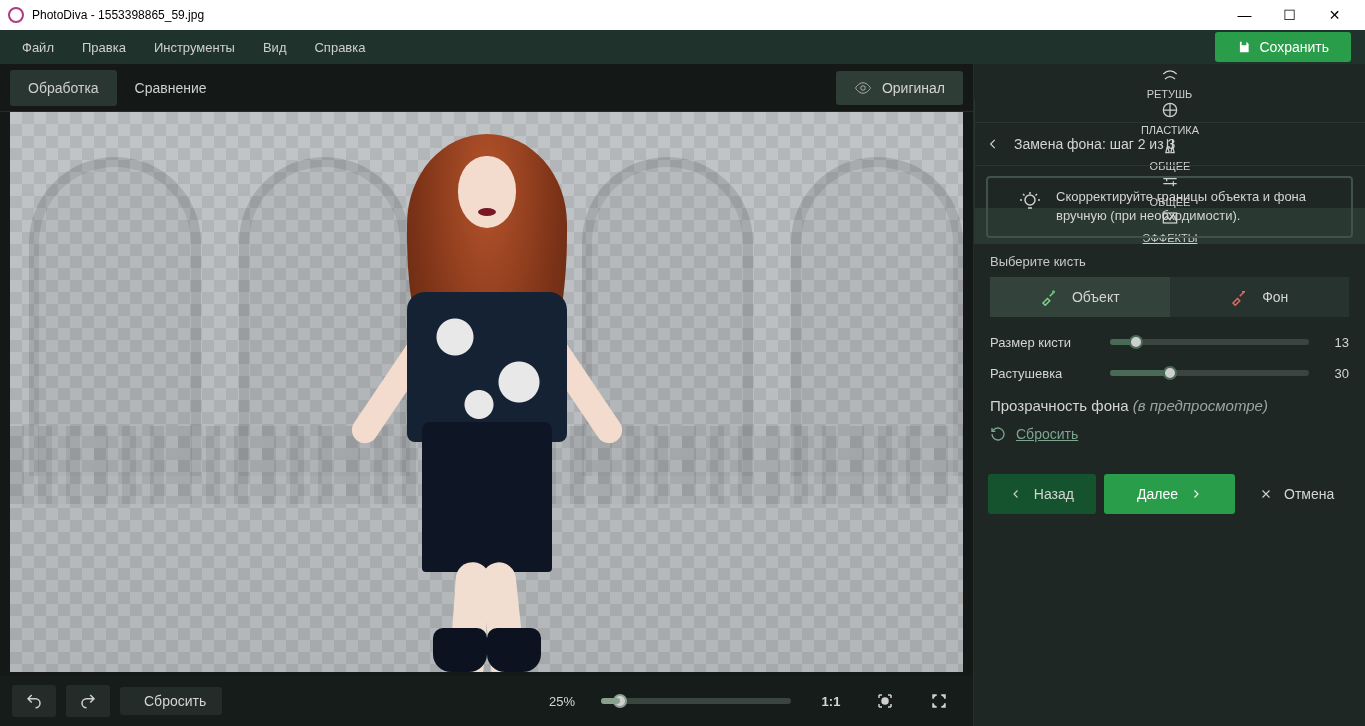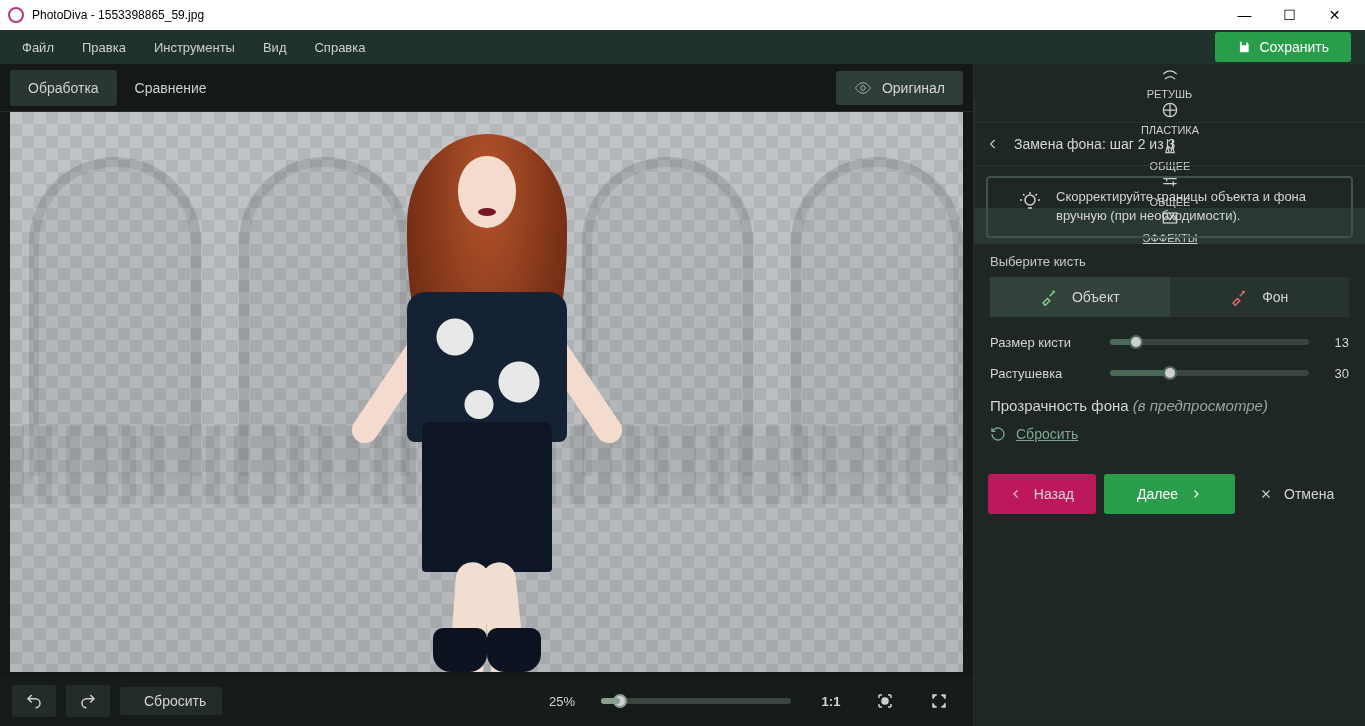--- a/index.html
+++ b/index.html
@@ -114,21 +114,21 @@
 .opacity-label .hint { color:#9aa59f; font-style:italic;}
 .opacity-row { display:flex; align-items:center; gap:10px; margin-bottom:18px;}
 .opacity-row .sl-track{flex:1;}
 .opacity-row .sl-value{width:30px;text-align:right;}
 
 .reset-link { display:flex; align-items:center; gap:10px; color:#7fa590; font-size:14px; text-decoration:underline; padding:4px 0;}
 .reset-link svg{width:16px;height:16px;stroke:#7fa590;fill:none;stroke-width:2;}
 
 .nav-buttons { display:flex; gap:8px; padding:12px 14px; margin-top:10px;}
 .nav-btn { height:40px; display:flex; align-items:center; justify-content:center; gap:12px; border-radius:3px; font-size:14px; flex:1;}
-.nav-btn.back { background:#be185d; flex:0.9;}
+.nav-btn.back { background:#14532d; flex:0.9;}
 .nav-btn.next { background:#2a9d4a; color:#fff; flex:1.1;}
 .nav-btn.cancel { background:transparent; flex:0.9;}
 .nav-btn svg{width:12px;height:12px;stroke:currentColor;fill:none;stroke-width:2.2;}
 </style>
 </head>
 <body>
 
 <div class="titlebar">
   <div class="icon-app"></div>
   <div class="title">PhotoDiva - 1553398865_59.jpg</div>

